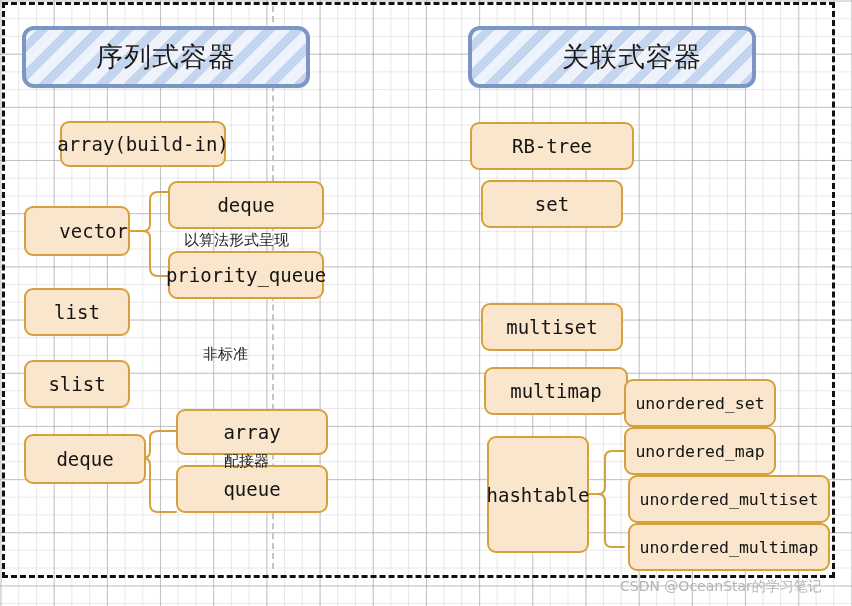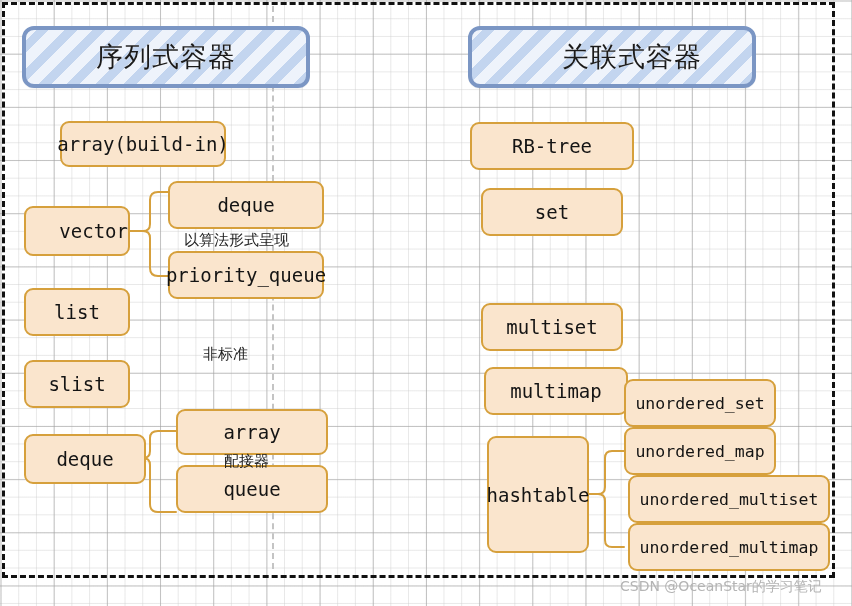--- a/index.html
+++ b/index.html
@@ -195,21 +195,21 @@
   </div>
 
   <div class="annot" style="left:184px; top:231px;">以算法形式呈现</div>
   <div class="annot" style="left:203px; top:345px;">非标准</div>
   <div class="annot" style="left:224px; top:452px;">配接器</div>
 
   <div class="node" style="left:470px; top:122px; width:164px; height:48px; z-index:10;">
     <span>RB-tree</span>
   </div>
 
-  <div class="node" style="left:481px; top:188px; width:142px; height:48px; z-index:10;text-align:center;">
+  <div class="node" style="left:481px; top:180px; width:142px; height:48px; z-index:10;text-align:center;">
     <span>set</span>
   </div>
 
 
   <div class="node" style="left:481px; top:303px; width:142px; height:48px; z-index:10;">
     <span>multiset</span>
   </div>
 
   <div class="node" style="left:484px; top:367px; width:144px; height:48px; z-index:10;">
     <span>multimap</span>

